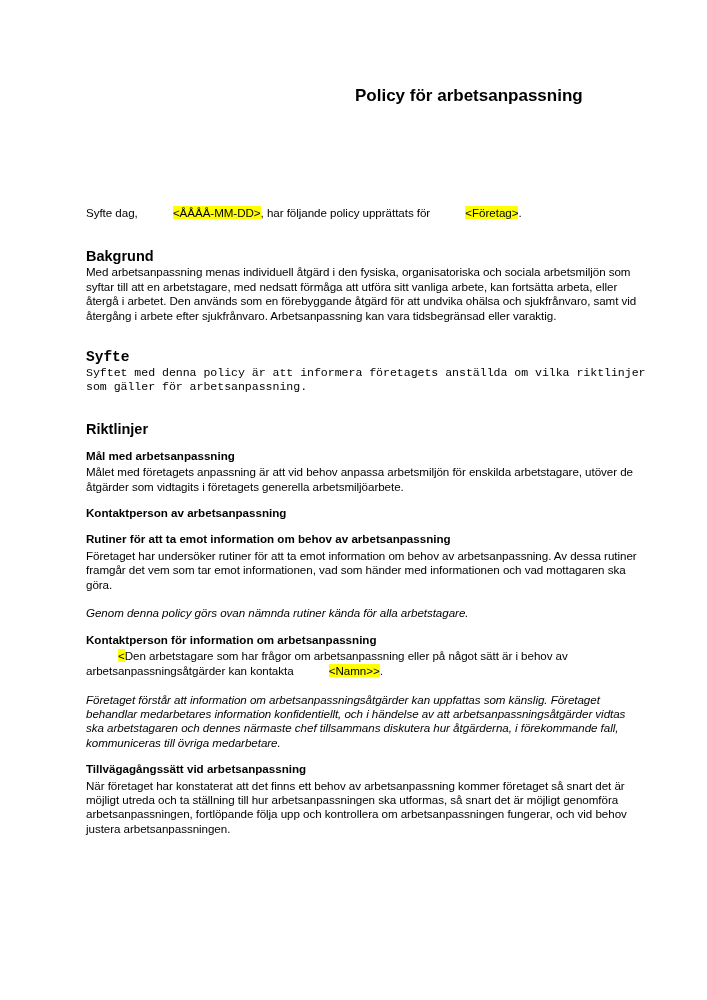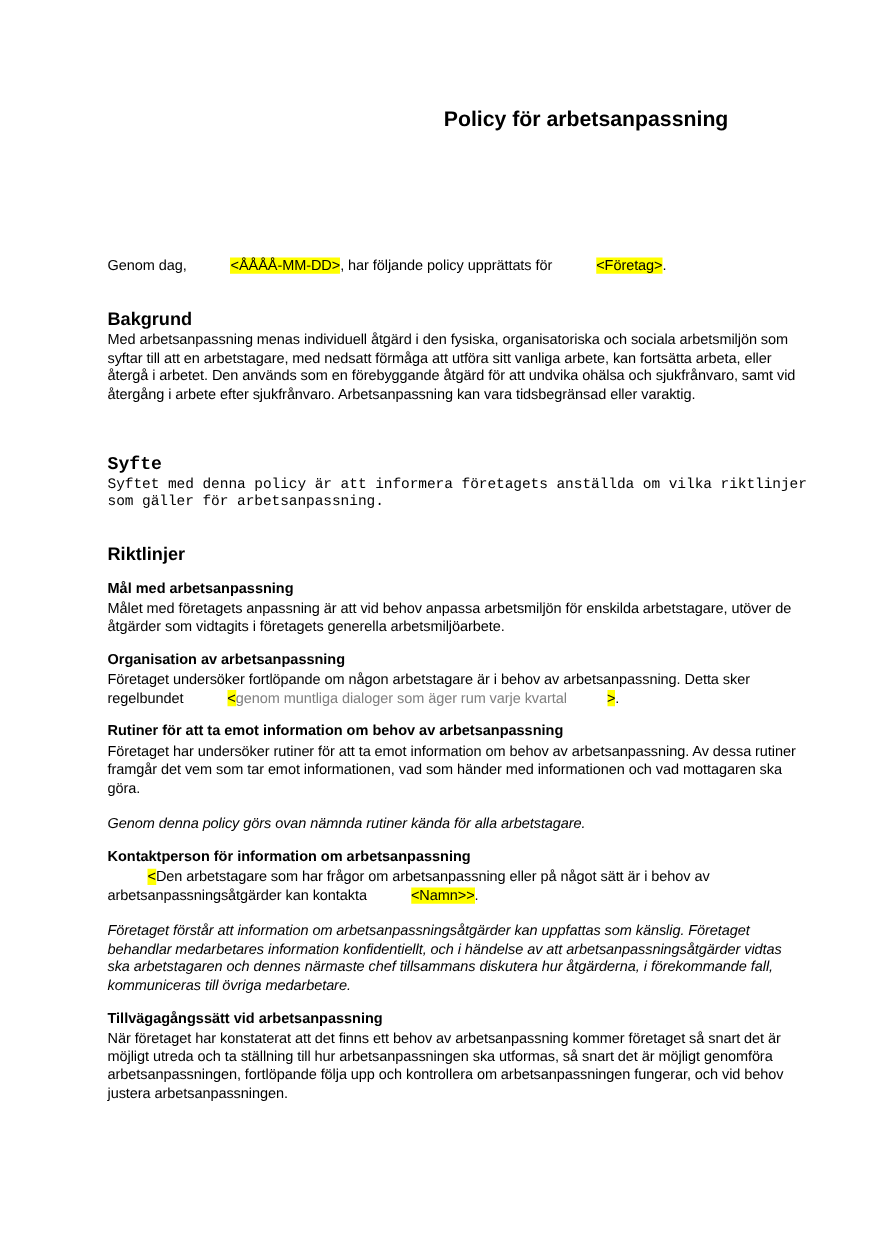--- a/index.html
+++ b/index.html
@@ -54,21 +54,21 @@
       font-size: 14.5px;
       font-weight: bold;
       line-height: 18px;
     }
     h3.sub-heading {
       font-size: 11.6px;
       font-weight: bold;
       line-height: 14.4px;
     }
     .intro { margin-bottom: 27px; }
-    .sec-bakgrund { margin-bottom: 40px; }
+    .sec-bakgrund { margin-bottom: 25px; }
     .sec-syfte { margin-bottom: 25px; font-family: Liberation Mono, monospace; }
     .riktlinjer-heading { margin-bottom: 11px; }
     .sub { margin-bottom: 12px; }
     .sub h3 { margin-bottom: 2px; }
     .para-gap { margin-top: 14.4px; font-style: italic; }
     .page-number {
       position: absolute;
       left: 0;
       width: 707px;
       top: 999px;
@@ -78,43 +78,42 @@
   </style>
 </head>
 <body>
 
 <div class="page">
 
   <h1 class="doc-title">Policy för arbetsanpassning</h1>
 
   <div class="content">
 
-    <p class="body-text intro"><span>Genom dag, </span><span class="hl">&lt;ÅÅÅÅ-MM-DD&gt;</span><span>, har följande policy upprättats för </span><span class="hl">&lt;Företag&gt;</span><span>.</span></p>
+    <p class="body-text intro"><span>Syfte dag, </span><span class="hl">&lt;ÅÅÅÅ-MM-DD&gt;</span><span>, har följande policy upprättats för </span><span class="hl">&lt;Företag&gt;</span><span>.</span></p>
 
     <div class="sec-bakgrund">
       <h2 class="section-heading">Bakgrund</h2>
       <p class="body-text">Med arbetsanpassning menas individuell åtgärd i den fysiska, organisatoriska och sociala arbetsmiljön som syftar till att en arbetstagare, med nedsatt förmåga att utföra sitt vanliga arbete, kan fortsätta arbeta, eller återgå i arbetet. Den används som en förebyggande åtgärd för att undvika ohälsa och sjukfrånvaro, samt vid återgång i arbete efter sjukfrånvaro. Arbetsanpassning kan vara tidsbegränsad eller varaktig.</p>
     </div>
 
     <div class="sec-syfte">
       <h2 class="section-heading">Syfte</h2>
       <p class="body-text">Syftet med denna policy är att informera företagets anställda om vilka riktlinjer som gäller för arbetsanpassning.</p>
     </div>
 
     <div>
       <h2 class="section-heading riktlinjer-heading">Riktlinjer</h2>
 
       <div class="sub">
         <h3 class="sub-heading">Mål med arbetsanpassning</h3>
         <p class="body-text">Målet med företagets anpassning är att vid behov anpassa arbetsmiljön för enskilda arbetstagare, utöver de åtgärder som vidtagits i företagets generella arbetsmiljöarbete.</p>
       </div>
 
       <div class="sub">
-        <h3 class="sub-heading">Organisation av arbetsanpassning</h3>
-        <p class="body-text"><span>Företaget undersöker fortlöpande om någon arbetstagare är i behov av arbetsanpassning. Detta sker regelbundet </span><span class="hl">&lt;</span><span class="gray">genom muntliga dialoger som äger rum varje kvartal</span><span class="hl">&gt;</span><span>.</span></p>
+        <h3 class="sub-heading">Kontaktperson av arbetsanpassning</h3>
       </div>
 
       <div class="sub">
         <h3 class="sub-heading">Rutiner för att ta emot information om behov av arbetsanpassning</h3>
         <p class="body-text">Företaget har undersöker rutiner för att ta emot information om behov av arbetsanpassning. Av dessa rutiner framgår det vem som tar emot informationen, vad som händer med informationen och vad mottagaren ska göra.</p>
         <p class="body-text para-gap">Genom denna policy görs ovan nämnda rutiner kända för alla arbetstagare.</p>
       </div>
 
       <div class="sub">
         <h3 class="sub-heading">Kontaktperson för information om arbetsanpassning</h3>

